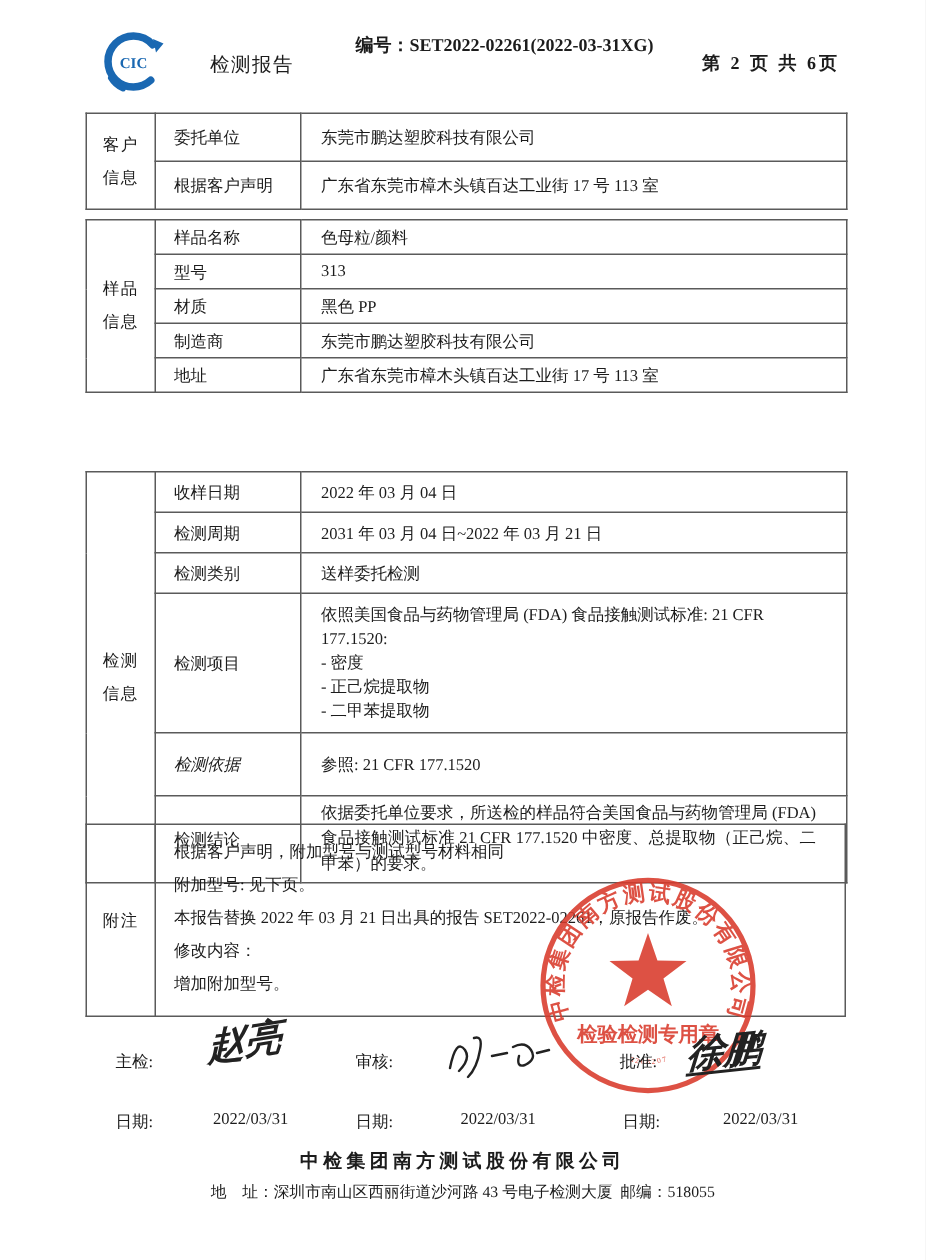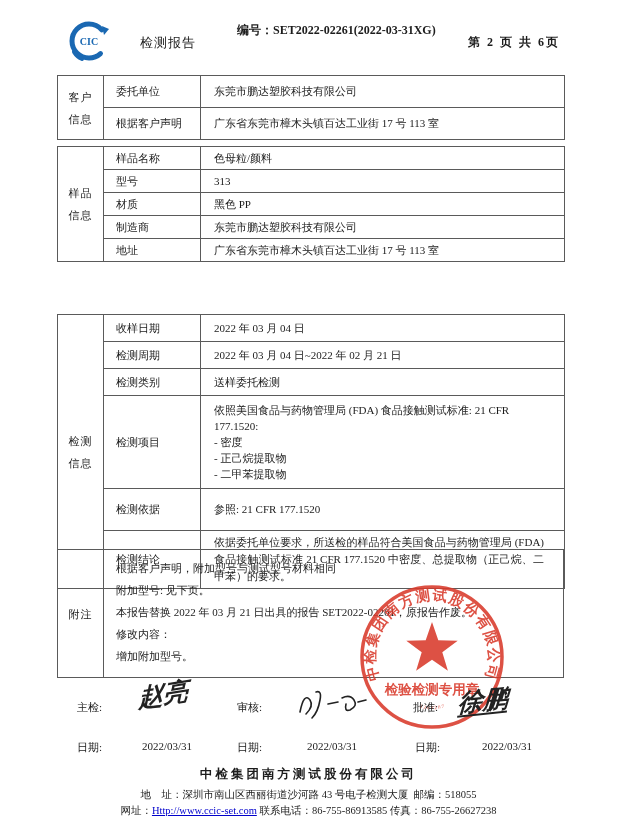--- a/index.html
+++ b/index.html
@@ -111,40 +111,40 @@
     <tbody>
         <tr class="row27">
       <td class="c1" rowspan="6">
         <div class="sec-label">检测信息</div>
       </td>
       <td class="c2">收样日期</td>
       <td class="c3">2022 年 03 月 04 日</td>
     </tr>
     <tr class="row27">
       <td class="c2">检测周期</td>
-      <td class="c3">2022 年 03 月 04 日~2022 年 02 月 21 日</td>
+      <td class="c3">2031 年 03 月 04 日~2022 年 03 月 21 日</td>
     </tr>
     <tr class="row27">
       <td class="c2">检测类别</td>
       <td class="c3">送样委托检测</td>
     </tr>
     <tr>
       <td class="c2">检测项目</td>
       <td class="c3">
         <div class="multiline">
           <div>依照美国食品与药物管理局 (FDA) 食品接触测试标准: 21 CFR</div>
           <div>177.1520:</div>
           <div>- 密度</div>
           <div>- 正己烷提取物</div>
           <div>- 二甲苯提取物</div>
         </div>
       </td>
     </tr>
     <tr>
-      <td class="c2" style="height:42px;">检测依据</td>
+      <td class="c2" style="height:42px;font-style:italic;">检测依据</td>
       <td class="c3">参照: 21 CFR 177.1520</td>
     </tr>
     <tr>
       <td class="c2" style="height:52px;">检测结论</td>
       <td class="c3">
         <div class="concl">依据委托单位要求，所送检的样品符合美国食品与药物管理局 (FDA) 食品接触测试标准 21 CFR 177.1520 中密度、总提取物（正己烷、二甲苯）的要求。</div>
       </td>
     </tr>
   </tbody>
     </table>
@@ -199,17 +199,14 @@
     <span class="lbl" style="left:237px;">日期:</span>
     <span class="lbl" style="left:307px;">2022/03/31</span>
     <span class="lbl" style="left:415px;">日期:</span>
     <span class="lbl" style="left:482px;">2022/03/31</span>
   </div>
 
   <div class="foot foot-co" style="top:766px;">中检集团南方测试股份有限公司</div>
   <div class="foot foot-line" style="top:788px;">
     <span>地　址：</span><span>深圳市南山区西丽街道沙河路 43 号电子检测大厦</span>&nbsp;&nbsp;<span>邮编：</span><span>518055</span>
   </div>
-  <div class="foot foot-line" style="top:804px;">
-    <span>网址：</span><a class="link" href="#">Http://www.ccic-set.com</a>&nbsp;<span>联系电话：</span><span>86-755-86913585</span>&nbsp;<span>传真：</span><span>86-755-26627238</span>
-  </div>
 
 </div>
 
 </body></html>

